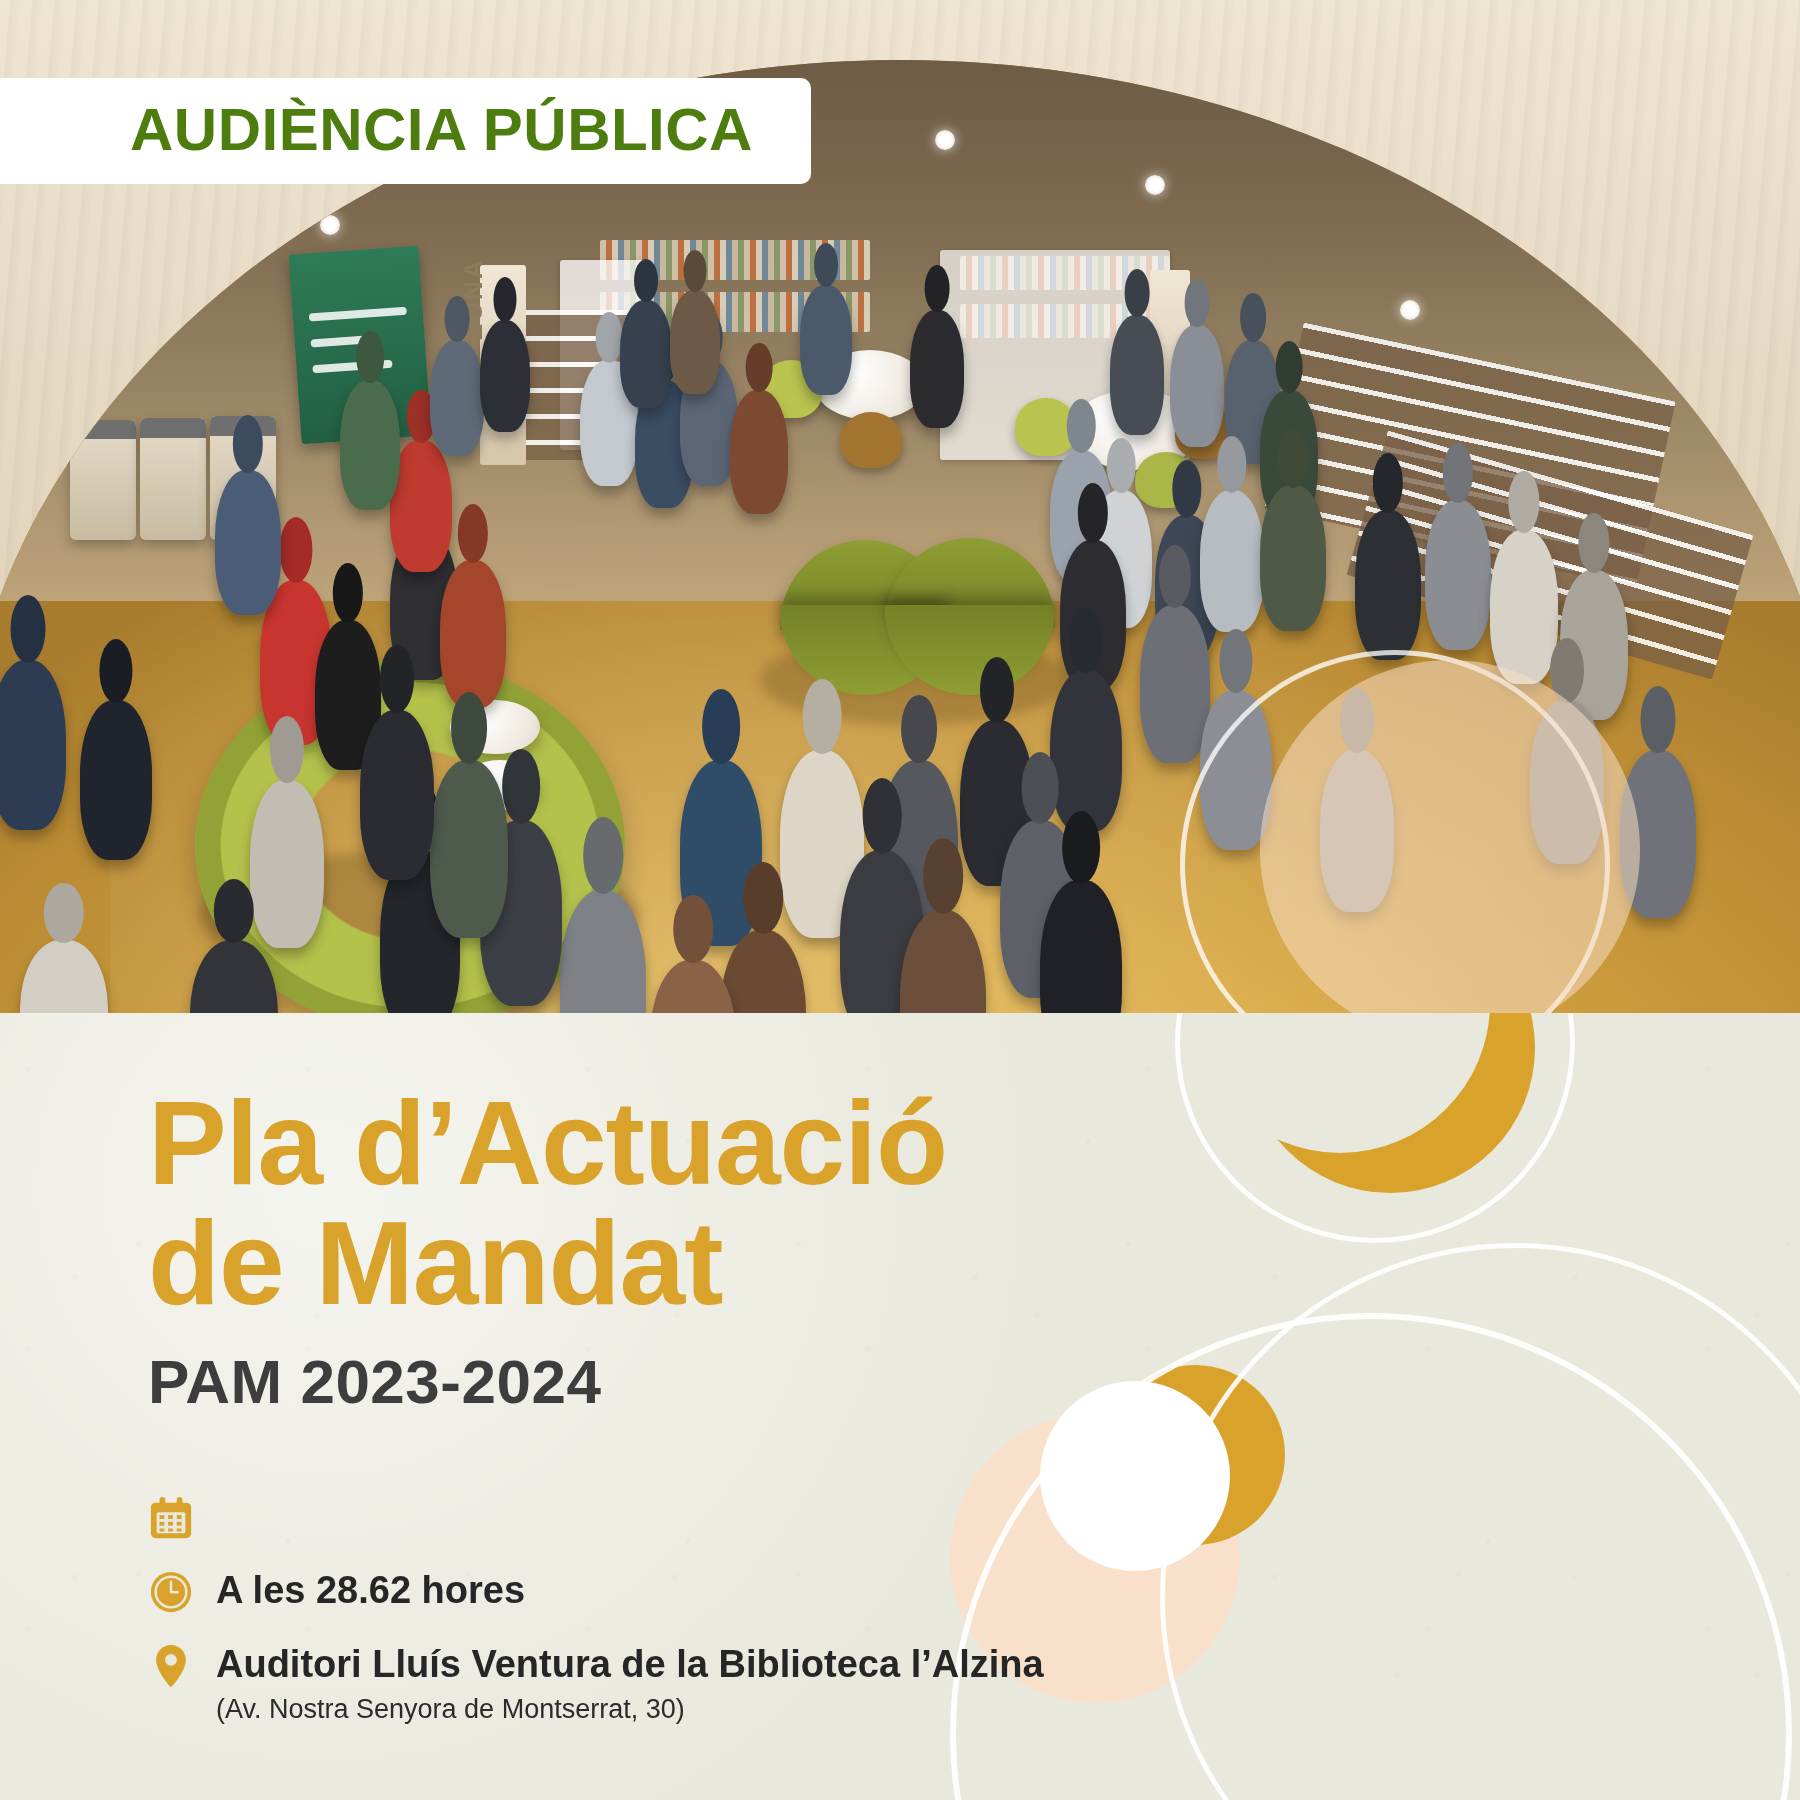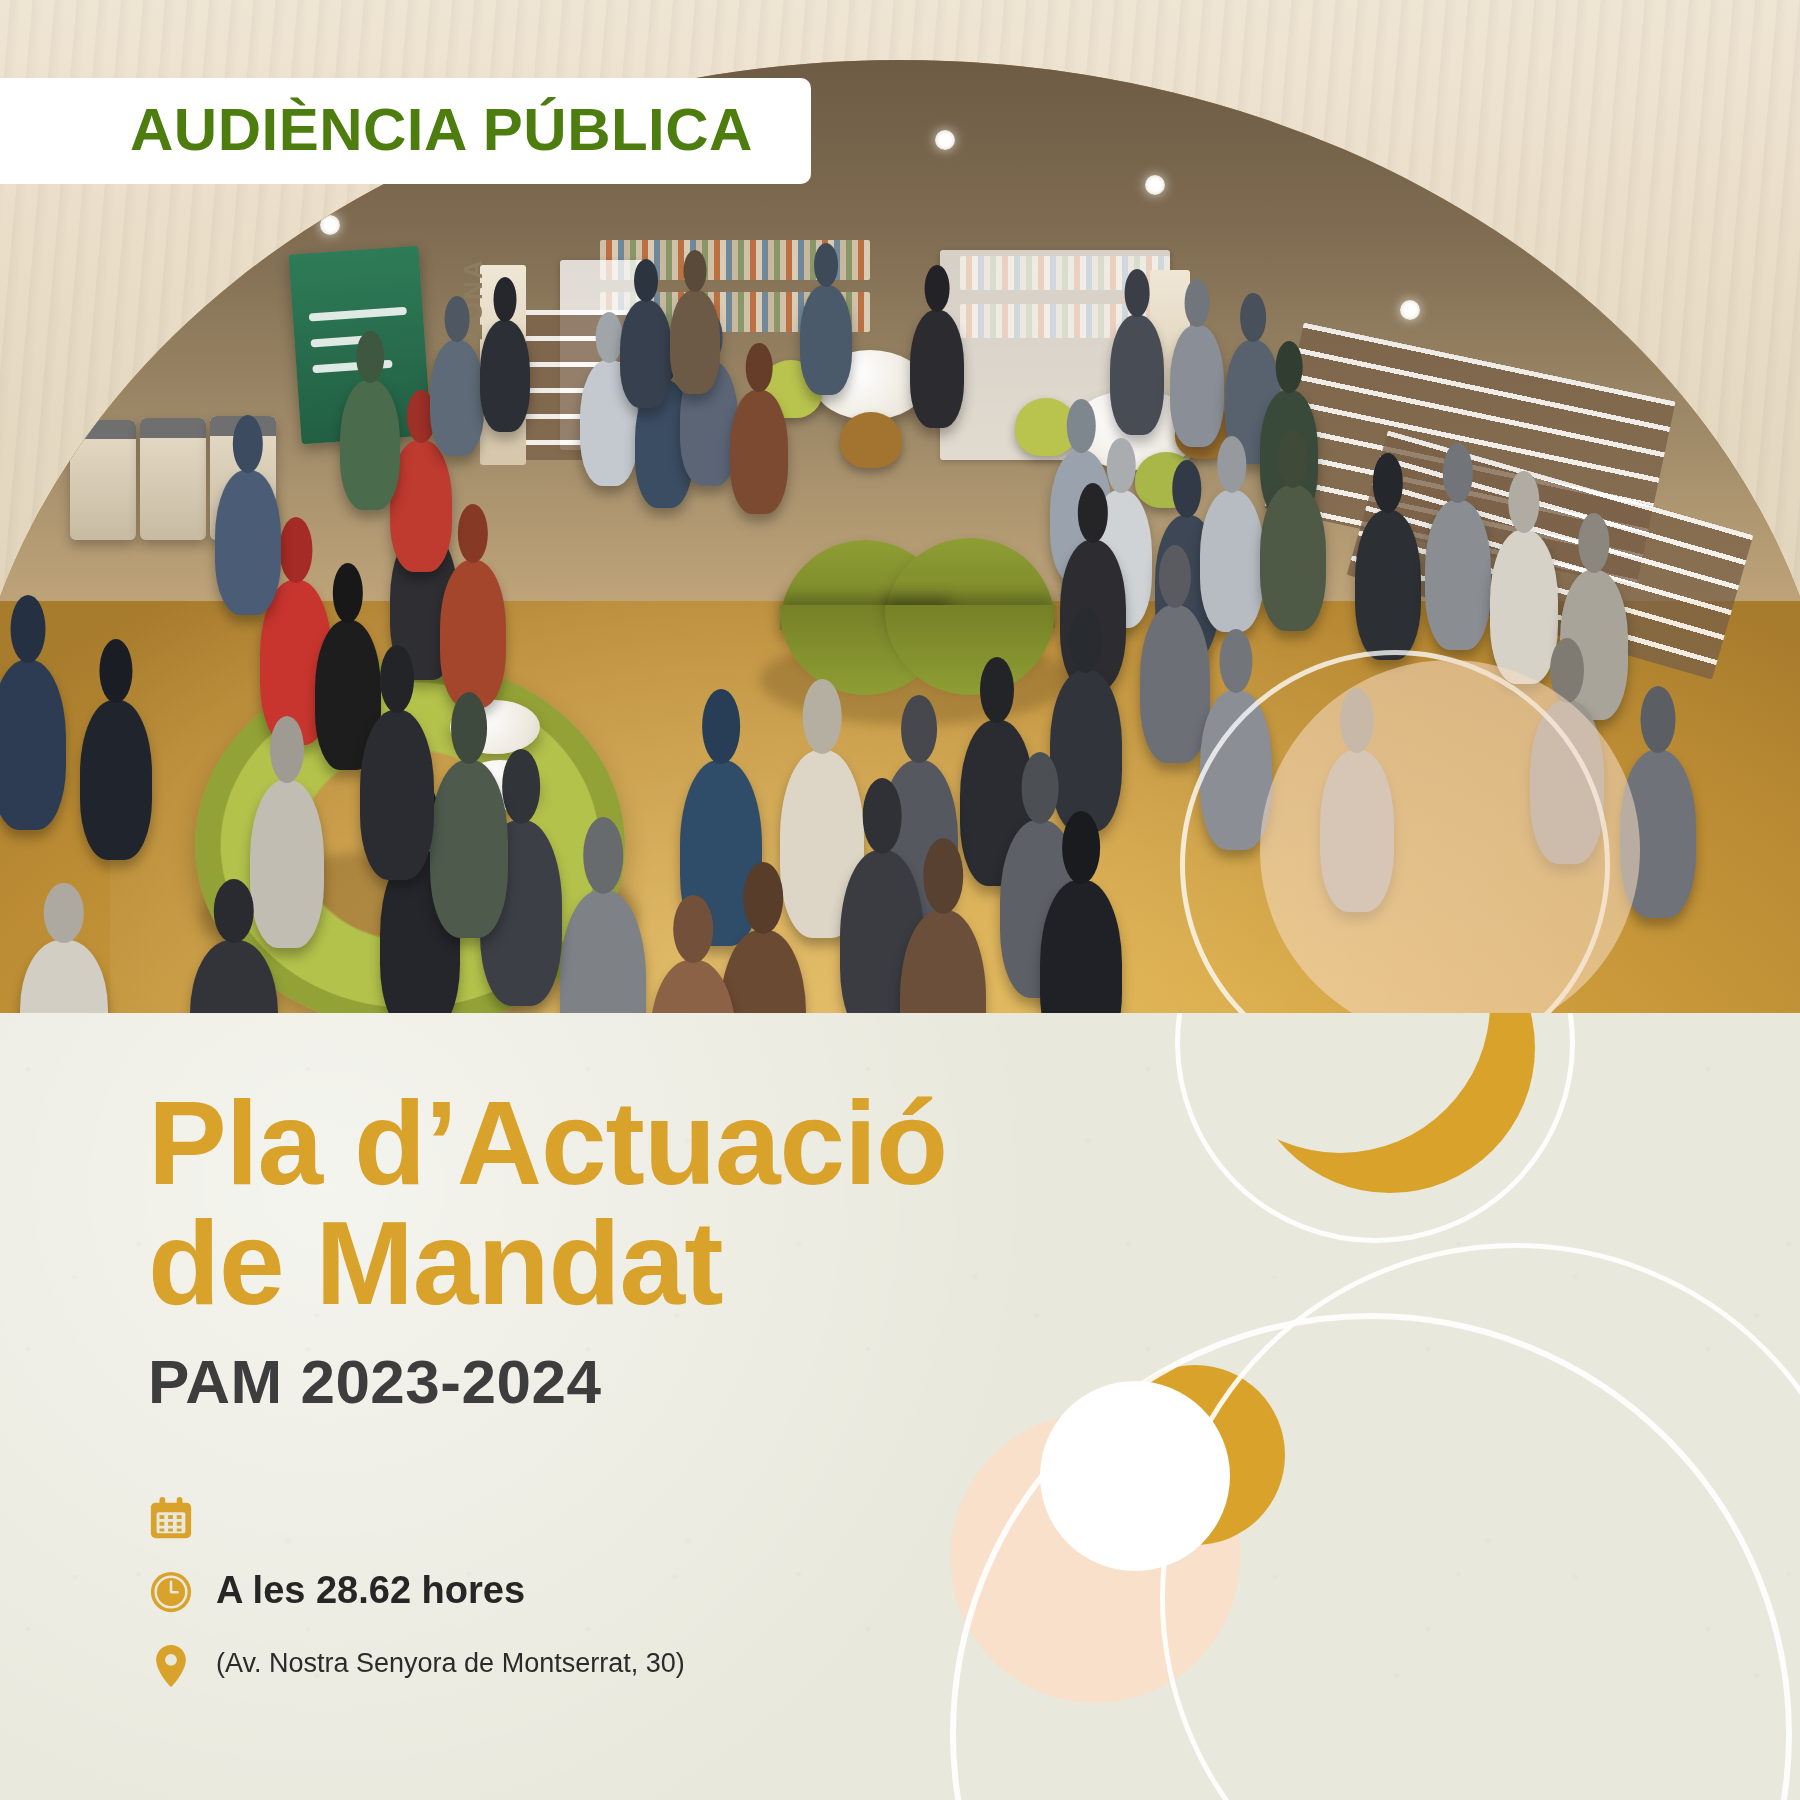--- a/index.html
+++ b/index.html
@@ -526,19 +526,20 @@
       </div>
 
       <div class="detail-row">
         <span class="detail-icon">
           <svg viewBox="0 0 48 48" width="46" height="46" aria-hidden="true">
             <path d="M24 2C15.4 2 8.5 8.9 8.5 17.5c0 11.6 13.2 26.3 14.3 27.5.6.7 1.8.7 2.4 0 1.1-1.2 14.3-15.9 14.3-27.5C39.5 8.9 32.6 2 24 2z" fill="#d9a22b"></path>
             <circle cx="24" cy="17.6" r="6.2" fill="#e8e8dc"></circle>
           </svg>
         </span>
         <span class="detail-text">
+          <span>Auditori Lluís Ventura de la Biblioteca l’Alzina</span>
           <span class="detail-note">(Av. Nostra Senyora de Montserrat, 30)</span>
         </span>
       </div>
 
     </div>
   </div>
 </div>
 
 </body></html>

